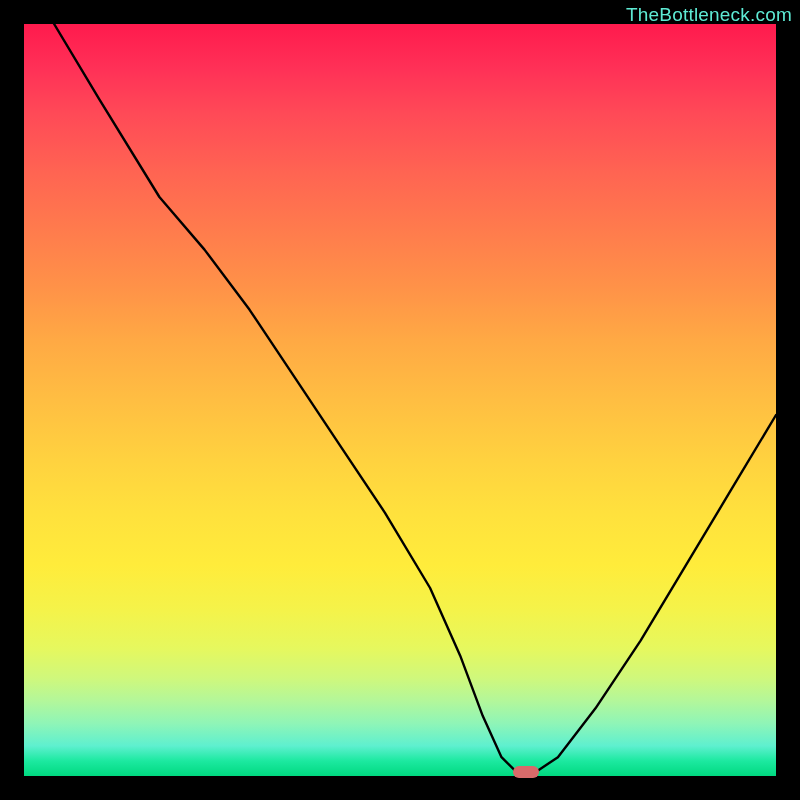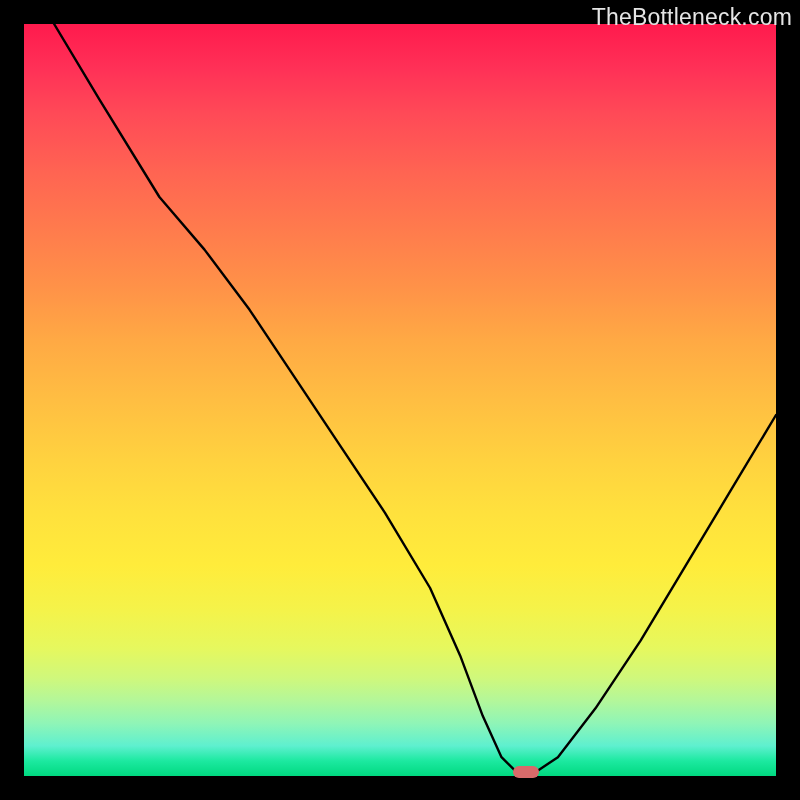--- a/index.html
+++ b/index.html
@@ -43,22 +43,22 @@
       #8ff5b7 93%,
       #5ef0cf 96%,
       #1ce9a0 98%,
       #00d980 100%
     );
   }
   .watermark {
     position: absolute;
     top: 4px;
     right: 8px;
-    color: #e5e5e5;
-    font-size: 23px;
+    color: #5eead4;
+    font-size: 19px;
     font-weight: 500;
     letter-spacing: 0.2px;
   }
   svg.curve {
     position: absolute;
     left: 0;
     top: 0;
     width: 752px;
     height: 752px;
   }

